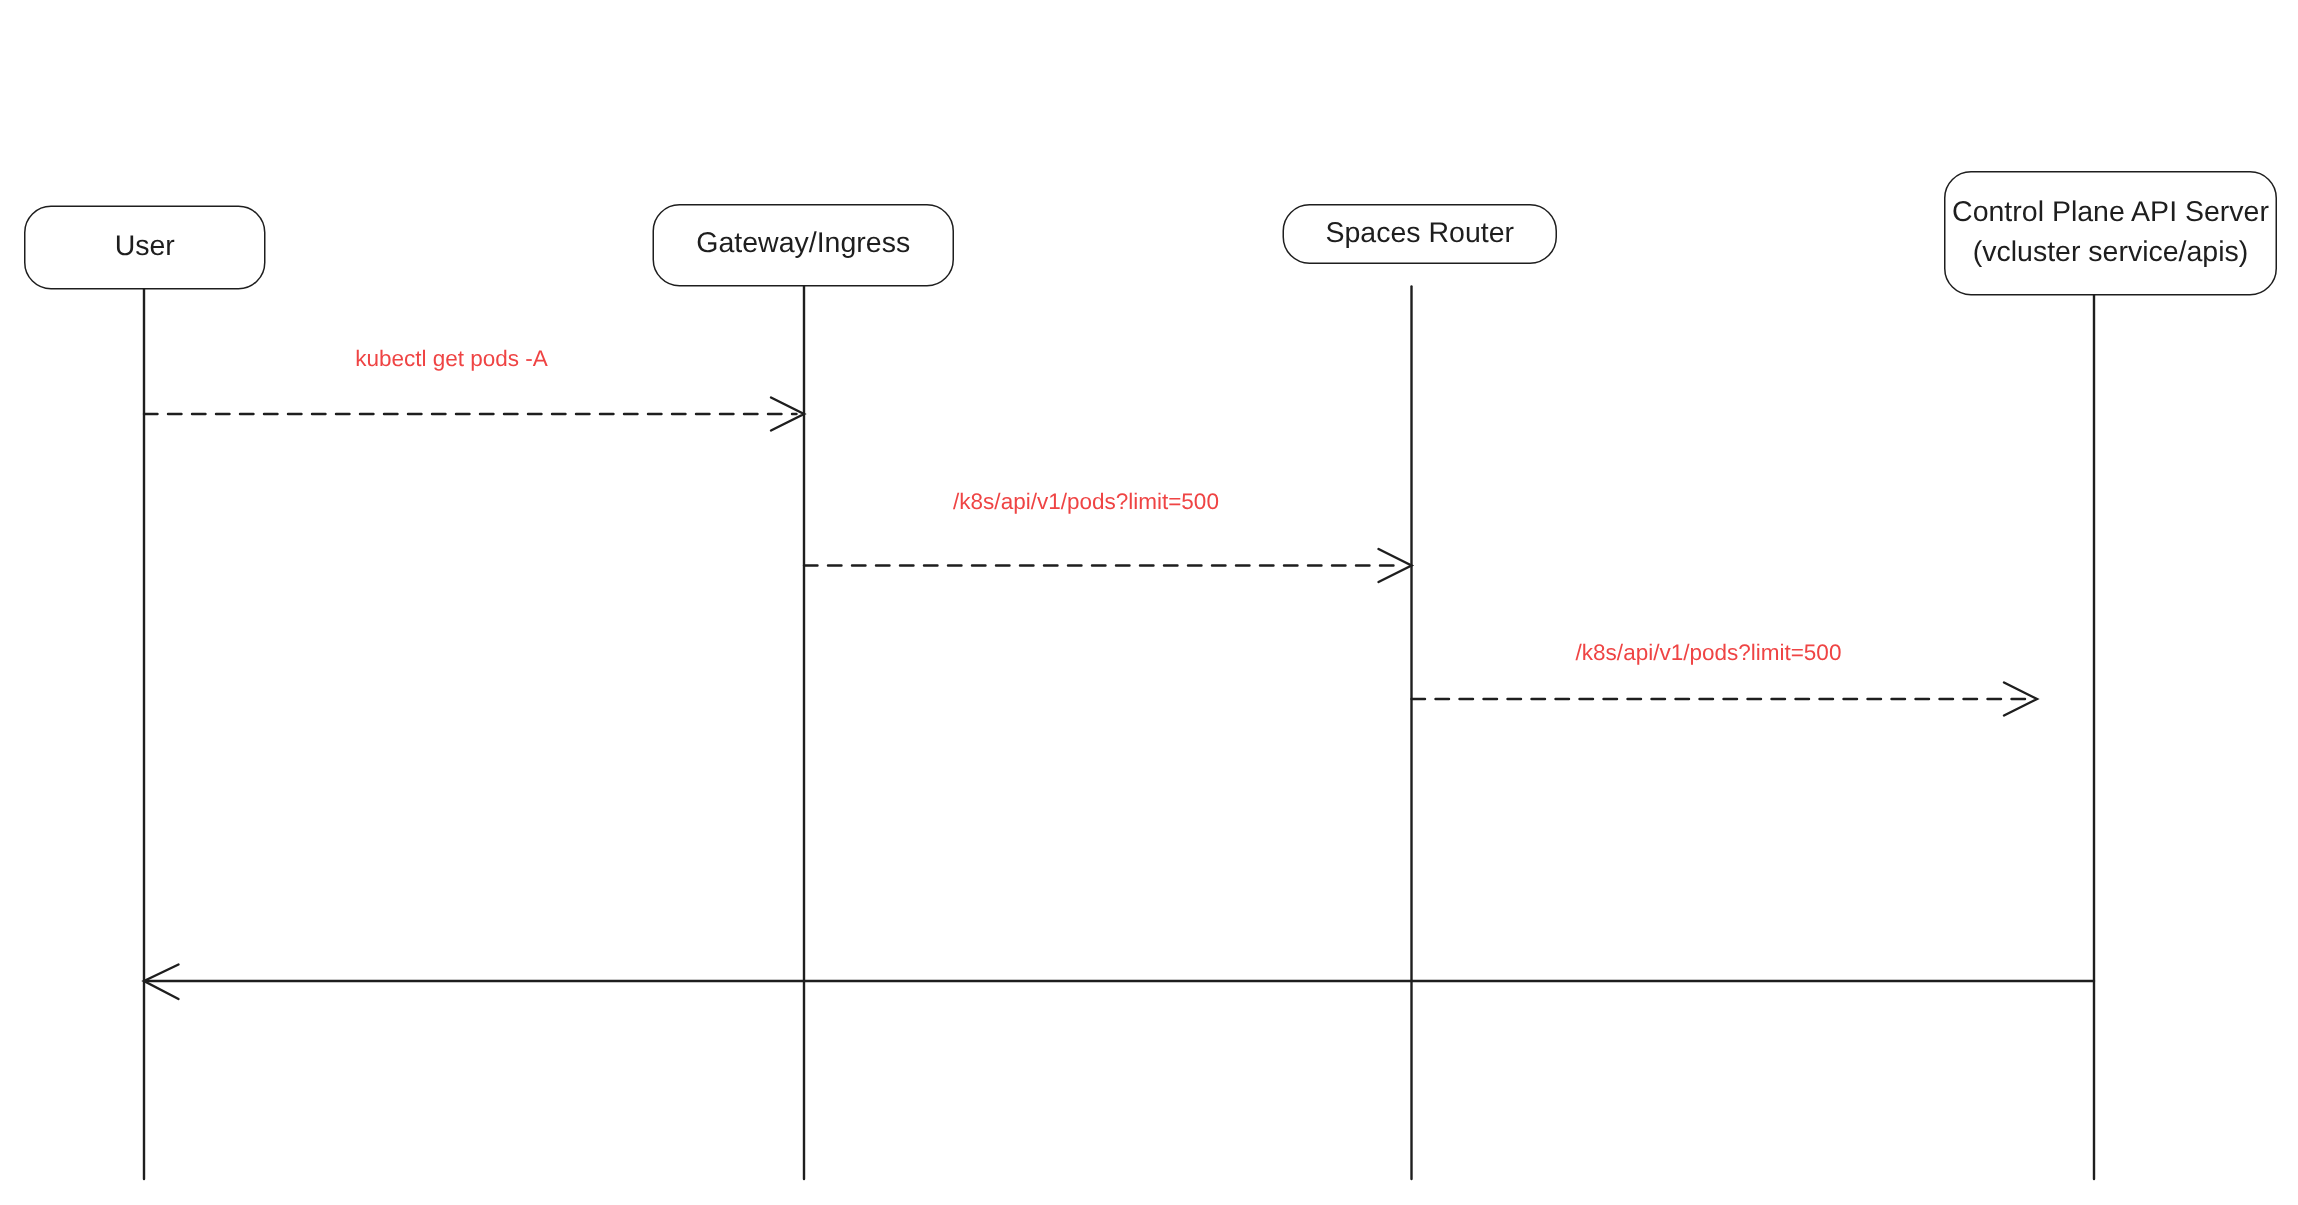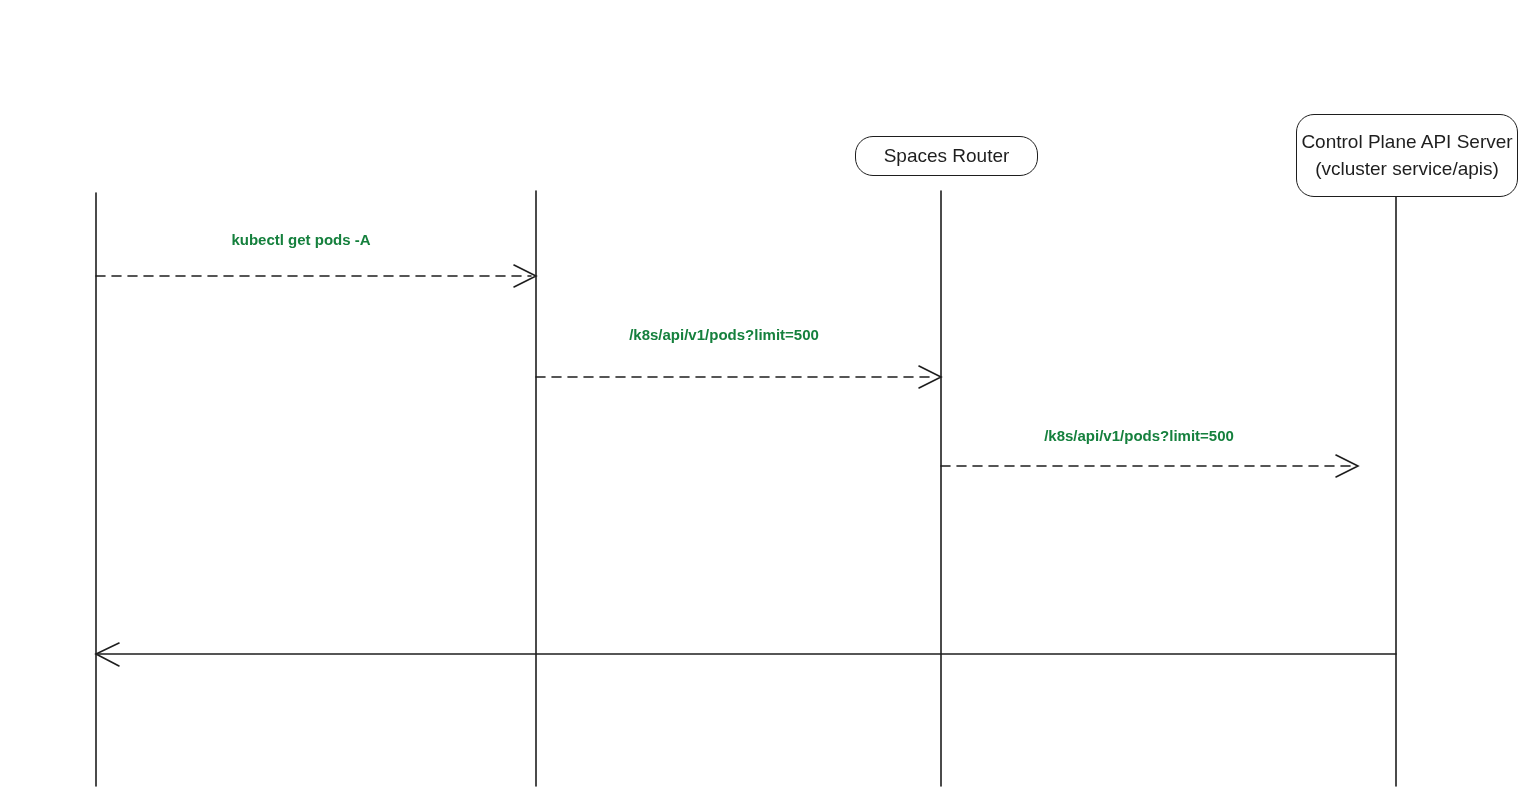--- a/index.html
+++ b/index.html
@@ -51,23 +51,22 @@
   }
   .actor-user          { left: 16px;   top: 137px; width: 161px; height: 56px; }
   .actor-gateway       { left: 435px;  top: 136px; width: 201px; height: 55px; }
   .actor-spaces-router { left: 855px;  top: 136px; width: 183px; height: 40px; }
   .actor-control-plane { left: 1296px; top: 114px; width: 222px; height: 83px; }
 
   .msg-label {
     position: absolute;
     transform: translateX(-50%);
     font-size: 15px;
-    color: #15803d;
+    color: #ef4444;
     white-space: nowrap;
-    font-weight: bold;
   }
   .msg-label-1 { left: 301px;  top: 231px; }
   .msg-label-2 { left: 724px;  top: 326px; }
   .msg-label-3 { left: 1139px; top: 427px; }
 </style>
 </head>
 <body>
 
 <div class="canvas">
 
@@ -93,21 +92,27 @@
       <line x1="941" y1="466" x2="1353" y2="466" stroke-dasharray="9 7"></line>
       <path d="M 1336 455 L 1358 466 L 1336 477"></path>
     </g>
 
     <g>
       <line x1="1396" y1="654" x2="98" y2="654"></line>
       <path d="M 119 643 L 96 654 L 119 666"></path>
     </g>
   </svg>
 
+  <div class="actor actor-user">
+    <span>User</span>
+  </div>
 
+  <div class="actor actor-gateway">
+    <span>Gateway/Ingress</span>
+  </div>
 
   <div class="actor actor-spaces-router">
     <span>Spaces Router</span>
   </div>
 
   <div class="actor actor-control-plane">
     <span>Control Plane API Server</span>
     <span>(vcluster service/apis)</span>
   </div>
 

